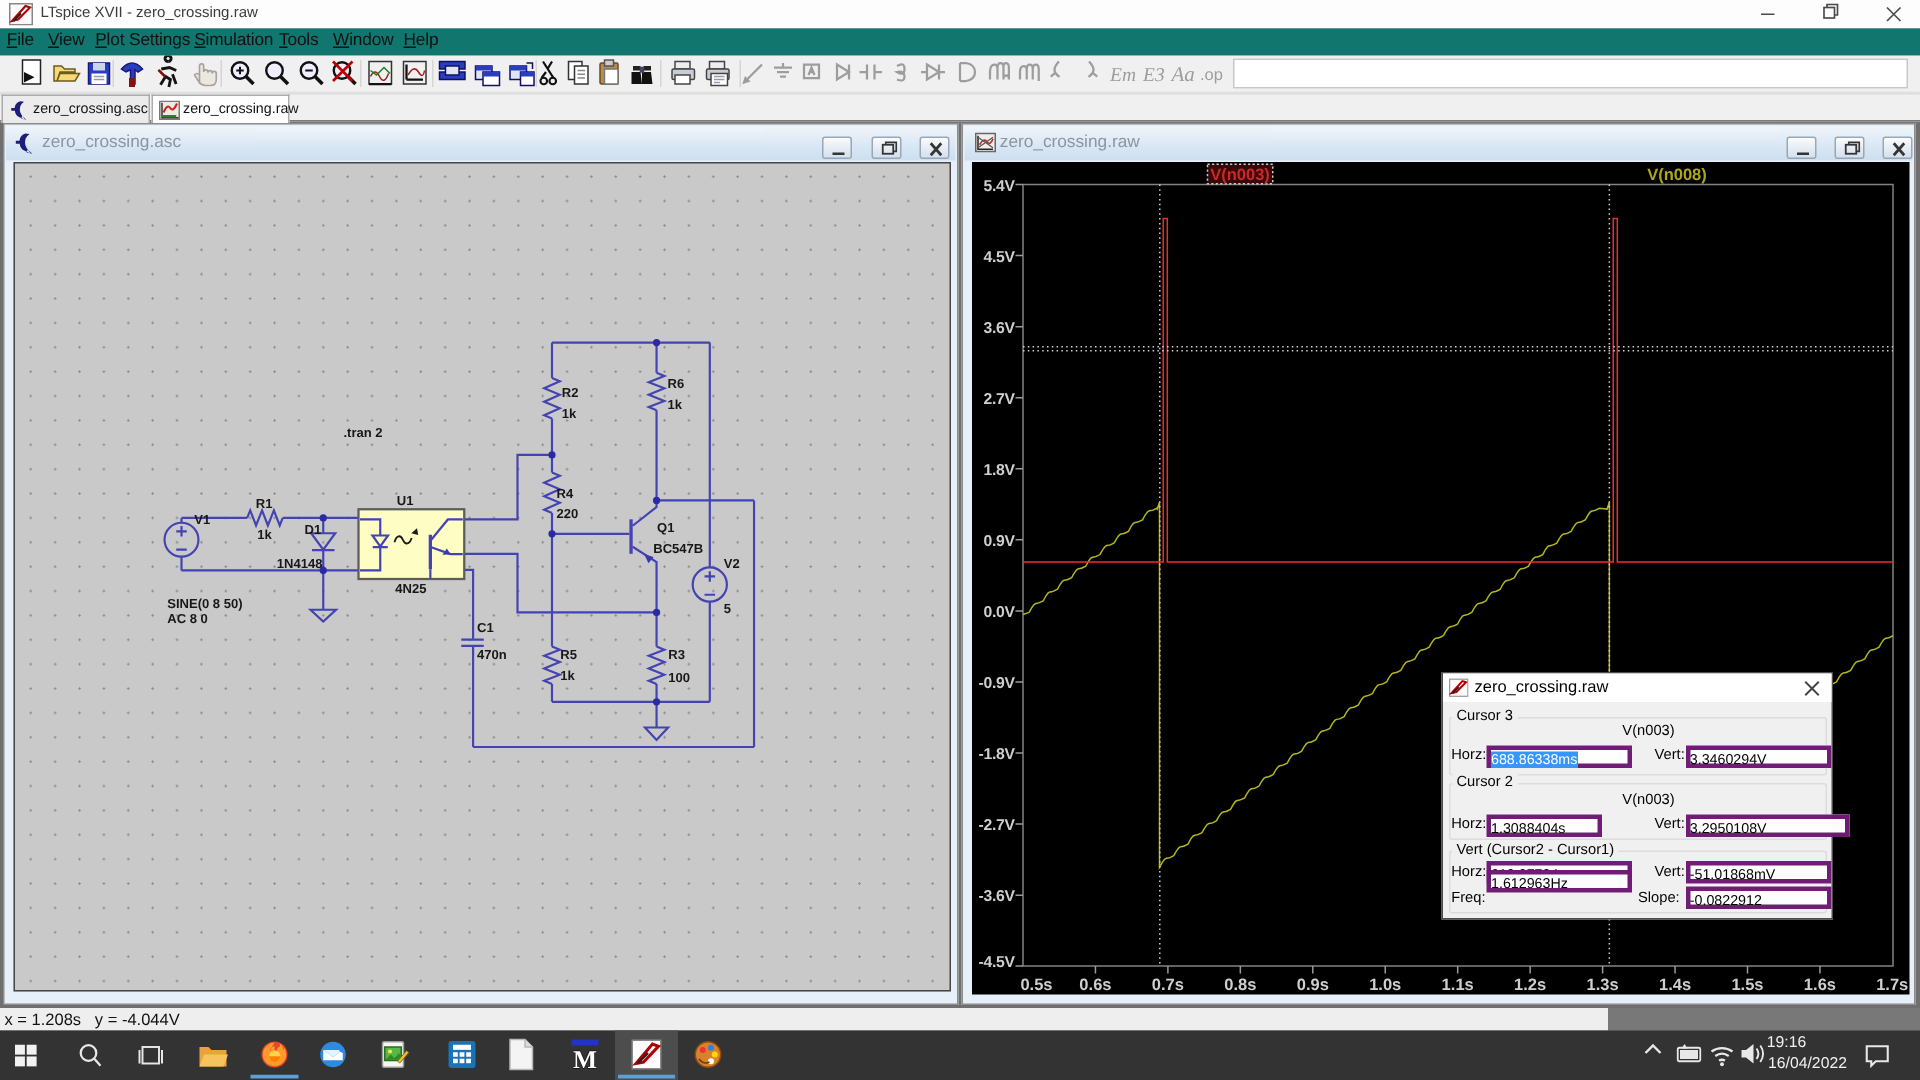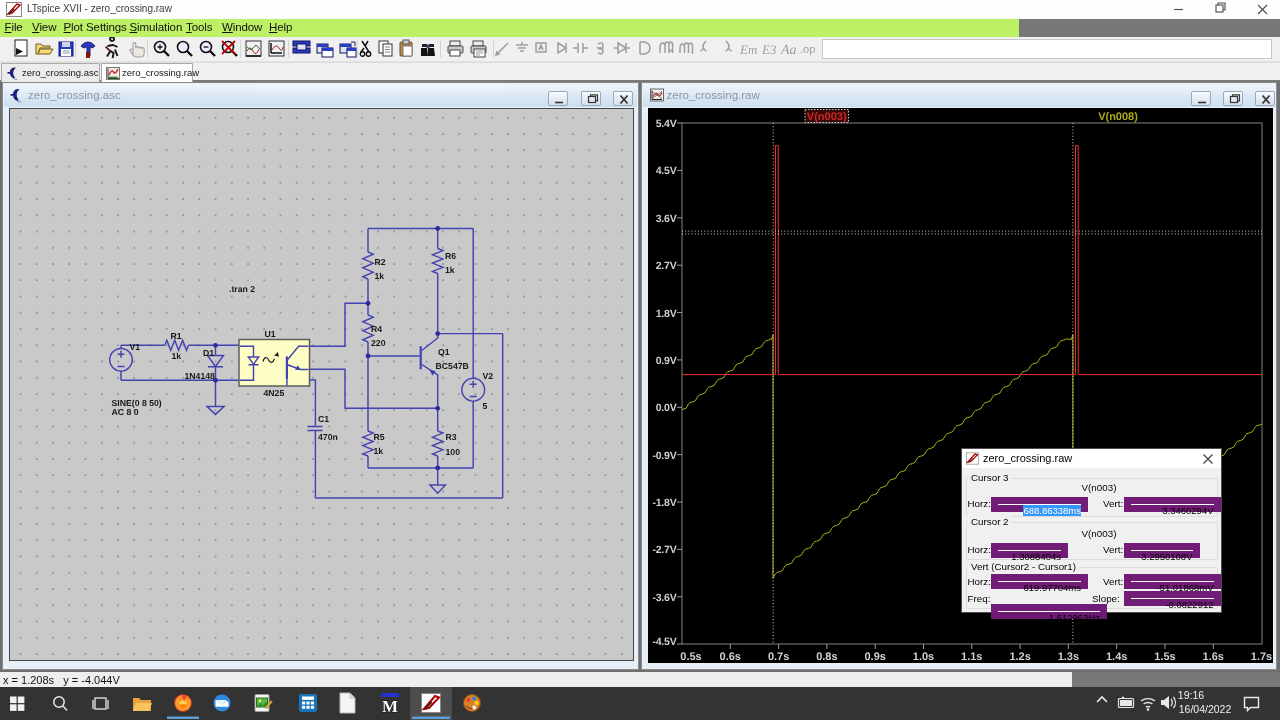--- a/index.html
+++ b/index.html
@@ -1,37 +1,37 @@
 <!DOCTYPE html>
 <html><head><meta charset="utf-8"><style>
 *{margin:0;padding:0;box-sizing:border-box}
 body>*{opacity:0.999}
 text{text-rendering:geometricPrecision}
 g[font-size],#menubar,#statusbar,.tbtime,.glabel,.fld,.tab,.ctitle,#titlebar{opacity:0.99}
 html,body{width:1280px;height:720px;overflow:hidden;font-family:"Liberation Sans",sans-serif;background:#787878;-webkit-font-smoothing:antialiased}
 .abs{position:absolute}
 #titlebar{position:absolute;left:0;top:0;width:1280px;height:19px;background:#fff;color:#1a1a1a;font-size:10px}
 #titlebar .ttext{position:absolute;left:27px;top:3px;color:#3c3c3c}
-#menubar{position:absolute;left:0;top:19px;width:1019px;height:18px;background:#bef264;font-size:11.5px;letter-spacing:-0.1px;color:#101010}
+#menubar{position:absolute;left:0;top:19px;width:1280px;height:18px;background:#0f766e;font-size:11.5px;letter-spacing:-0.1px;color:#101010}
 #menubar span{position:absolute;top:2px}
 #toolbar{position:absolute;left:0;top:37px;width:1280px;height:25px;background:#f0f0f0;border-bottom:1px solid #e2e2e2}
 #tabbar{position:absolute;left:0;top:62px;width:1280px;height:19px;background:#f0f0f0;border-top:1px solid #dcdcdc;border-bottom:1px solid #7a7a7a;font-size:9.5px}
 .tab{position:absolute;top:0;height:19px;padding-left:20px;padding-right:6px;line-height:18px;color:#111}
 #tab1{left:1px;background:#ececec;border:1px solid #ababab;border-bottom:none;width:99px}
 #tab2{left:101px;background:#fff;border:1px solid #ababab;border-bottom:1px solid #fff;width:92px;height:20px}
 #mdi{position:absolute;left:0;top:82px;width:1280px;height:590px;background:#6f6f6f}
 .cwin{position:absolute;background:#e7f0f9;border:1px solid #8c8c8c}
 .ctitle{position:absolute;left:1px;right:1px;top:1px;height:23px;background:linear-gradient(#f1f6fb,#dae7f4 55%,#cddff0);color:#8b95a1;font-size:11.5px}
 .ctitle .tx{position:absolute;left:24px;top:5px}
 .cbtn{position:absolute;top:7px;width:20px;height:15px;background:linear-gradient(#fdfdfe,#e8eef5 45%,#d5e0ec);border:1px solid #98a8bb;border-radius:2px}
 .cbtn svg{position:absolute;left:0;top:0}
 #statusbar{position:absolute;left:0;top:672px;width:1072px;height:15px;background:#f0f0f0;font-size:11px;color:#111}
 #taskbar{position:absolute;left:0;top:687px;width:1280px;height:33px;background:#333333;color:#e8e8e8}
 .tbtime{position:absolute;font-size:10.5px;color:#f2f2f2;text-align:center}
-.fld{position:absolute;background:#fff;border:7px solid #701a75;font-size:9.5px;text-align:right;color:#000;line-height:13px}
+.fld{position:absolute;background:#fff;border:3px solid #701a75;font-size:9.5px;text-align:left;color:#000;line-height:13px}
 .glabel{position:absolute;font-size:9.8px;color:#000}
 .grp{position:absolute;border:1px solid #dcdcdc;border-radius:2px}
 </style></head>
 <body>
 <div id="titlebar">
 <svg class="abs" style="left:6px;top:2px" width="16" height="15" viewBox="0 0 16 15">
       <rect x="0.5" y="0.5" width="15" height="14" fill="#fdfdfd" stroke="#888"></rect>
       <path d="M2,12 L11,2 L14,3 L6,11 Z" fill="#fff" stroke="#b00000" stroke-width="1.4"></path>
       <path d="M3,12 L8,7" stroke="#222" stroke-width="1.2" fill="none"></path>
     </svg>
@@ -395,27 +395,27 @@
 <div class="glabel" style="left:6px;top:111.5px;background:#f0f0f0;padding:0 3px">Vert (Cursor2 - Cursor1)</div>
 <div class="glabel" style="left:77px;top:33px;width:120px;text-align:center">V(n003)</div>
 <div class="glabel" style="left:77px;top:78.5px;width:120px;text-align:center">V(n003)</div>
 <div class="glabel" style="left:5.5px;top:49px">Horz:</div>
 <div class="fld" style="left:29px;top:47.5px;width:97px;height:15px"><span style="background:#3296fa;color:#fff">688.86338ms</span></div>
 <div class="glabel" style="left:141px;top:49px">Vert:</div>
 <div class="fld" style="left:161.5px;top:47.5px;width:97px;height:15px">3.3460294V</div>
 <div class="glabel" style="left:5.5px;top:95.3px">Horz:</div>
 <div class="fld" style="left:29px;top:93.8px;width:77px;height:15px">1.3088404s</div>
 <div class="glabel" style="left:141px;top:95.3px">Vert:</div>
-<div class="fld" style="left:161.5px;top:93.8px;width:76px;height:15px">3.2950108V</div>
+<div class="fld" style="left:161.5px;top:93.8px;width:109px;height:15px">3.2950108V</div>
 <div class="glabel" style="left:5.5px;top:126.9px">Horz:</div>
 <div class="fld" style="left:29px;top:125.4px;width:97px;height:15px">619.97704ms</div>
 <div class="glabel" style="left:141px;top:126.9px">Vert:</div>
 <div class="fld" style="left:161.5px;top:125.4px;width:97px;height:15px">-51.01868mV</div>
 <div class="glabel" style="left:5.5px;top:143.9px">Freq:</div>
-<div class="fld" style="left:29px;top:155px;width:116px;height:15px">1.612963Hz</div>
+<div class="fld" style="left:29px;top:131px;width:97px;height:15px">1.612963Hz</div>
 <div class="glabel" style="left:130px;top:143.9px">Slope:</div>
 <div class="fld" style="left:161.5px;top:142.4px;width:97px;height:15px">-0.0822912</div>
 </div>
 <div id="statusbar">
     <span style="position:absolute;left:3px;top:2px">x = 1.208s&nbsp;&nbsp;&nbsp;y = -4.044V</span>
   </div>
 <div id="taskbar">
 <div class="abs" style="left:410px;top:0;width:42px;height:33px;background:#4d4d4d"></div>
 <svg class="abs" style="left:0;top:0" width="520" height="33" viewBox="0 0 520 33">
 <g fill="#f2f2f2">

